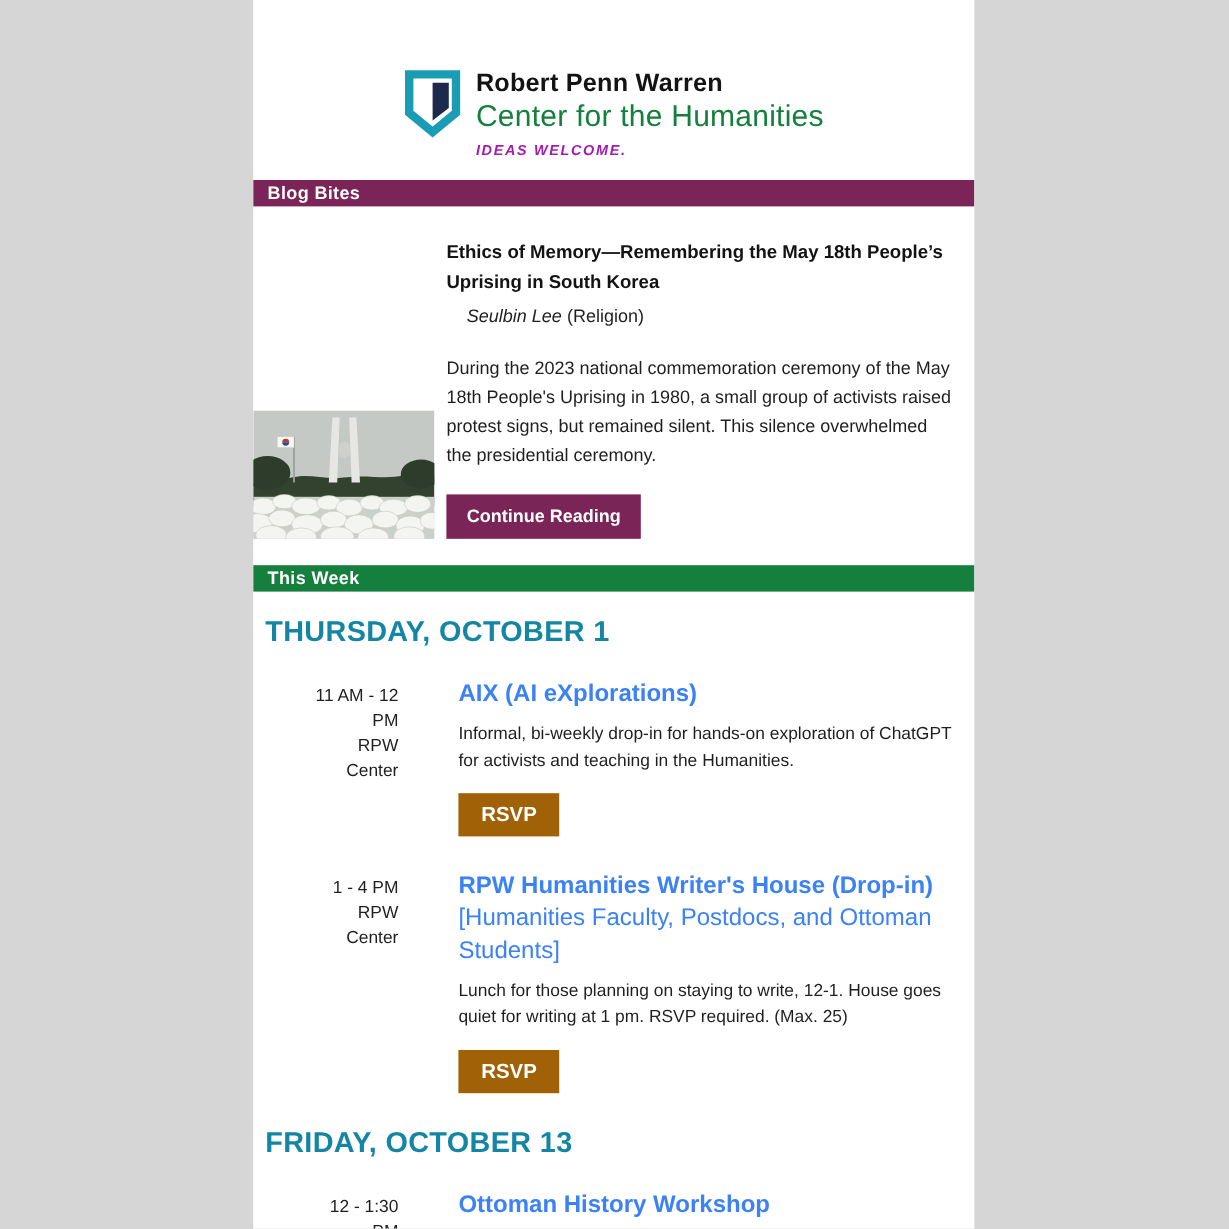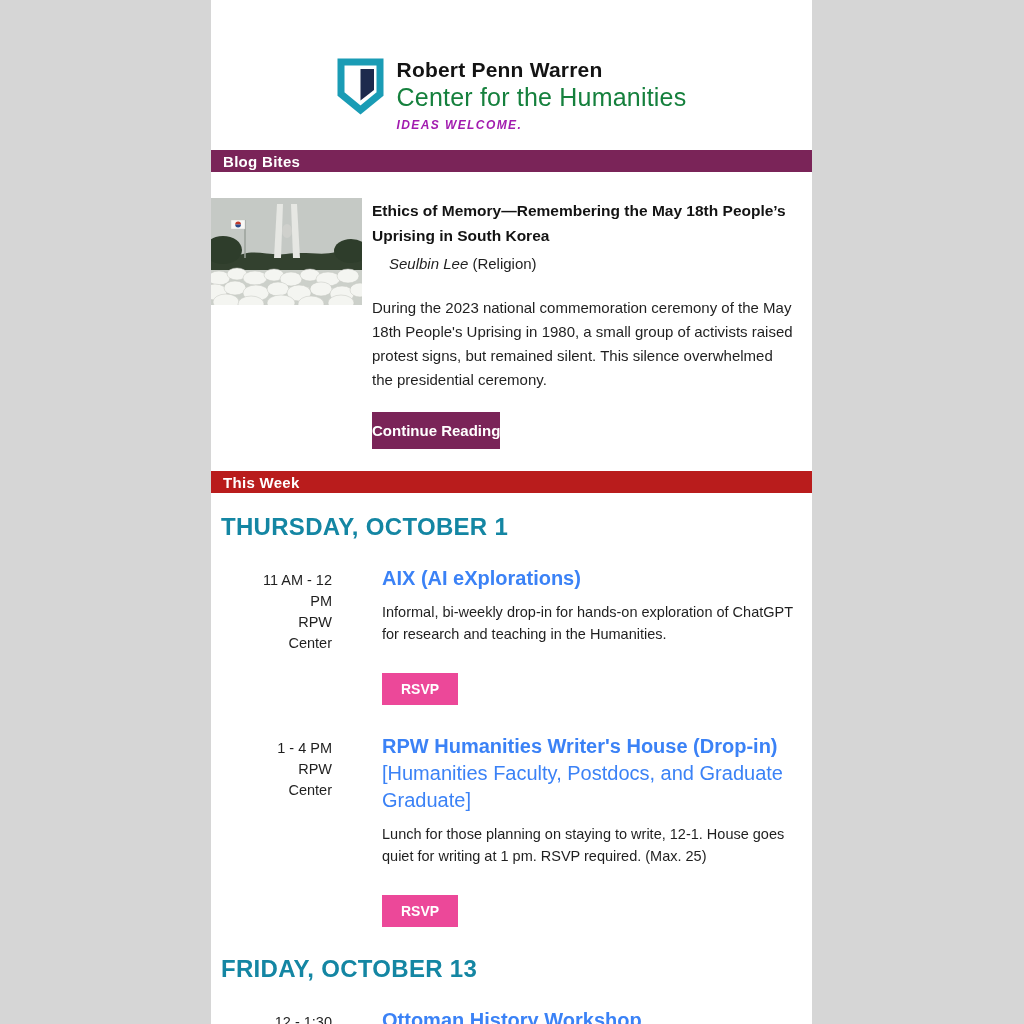--- a/index.html
+++ b/index.html
@@ -10,33 +10,33 @@
   
   .header { padding:58px 0 18px; display:flex; justify-content:center; }
   .logo-row { display:flex; align-items:flex-start; gap:13px; text-decoration:none; color:inherit; }
   .brand-line1 { font-size:21px; font-weight:bold; letter-spacing:.2px; color:#131313; }
   .brand-line2 { font-size:25px; font-weight:normal; letter-spacing:.2px; margin-top:1px; color:#15803d; }
   .tagline { font-size:12px; font-weight:bold; font-style:italic; color:#a21caf; letter-spacing:1.4px; margin-top:6px; }
 
   
   .section-banner { height:22px; display:flex; align-items:center; padding-left:12px; color:#fff; font-weight:bold; font-size:15px; letter-spacing:.3px; }
   .banner-purple { background:#7a2458; }
-  .banner-teal { background:#b91c1c; margin-top:22px; }
+  .banner-teal { background:#15803d; margin-top:22px; }
 
   
-  .blog-post { display:flex; padding:26px 15px 0 0; align-items:flex-start; }
+  .blog-post { display:flex; padding:26px 15px 0 0; align-items:flex-end; }
   .blog-image { flex:0 0 151px; height:107px; display:block; }
   .blog-content { margin-left:10px; flex:1; }
   .blog-title { font-size:15.5px; font-weight:bold; line-height:25px; color:#131313; }
   .blog-author { margin-top:7px; padding-left:17px; font-size:15px; }
   .blog-author .name { font-style:italic; }
   .blog-excerpt { margin-top:24px; font-size:15px; line-height:24px; }
   .btn { display:inline-block; border:none; color:#fff; font-weight:bold; font-family:inherit; cursor:pointer; text-decoration:none; }
-  .btn-continue { margin-top:20px; background:#7a2458; font-size:15px; padding:10px 0; }
-  .btn-rsvp { background:#ec4899; font-size:14px; padding:8px 19px;margin-top:12px; }
+  .btn-continue { margin-top:20px; background:#7a2458; font-size:15px; padding:10px 17px; }
+  .btn-rsvp { background:#a16207; font-size:17px; padding:8px 19px; }
 
   
   .events { padding:0 15px 40px 0; }
   .day-heading { color:#1486a3; font-size:24px; font-weight:bold; letter-spacing:.3px; margin:20px 0 24px 10px; }
   .event { display:flex; margin-bottom:28px; }
   .event-meta { flex:0 0 121px; text-align:right; font-size:14.5px; line-height:21px; padding-top:5px; color:#1f1f1f;padding-left:40px; }
   .event-body { margin-left:50px; flex:1; }
   .event-title { display:block; color:#3b82f6; font-size:20px; font-weight:bold; line-height:27px; margin-bottom:9px; text-decoration:none; }
   .event-title .title-note { font-weight:normal; }
   .event-desc { font-size:14.5px; line-height:22px; margin-bottom:16px; }
@@ -128,32 +128,32 @@
 
       <h2 class="day-heading">THURSDAY, OCTOBER 1</h2>
 
       <div class="event">
         <div class="event-meta">
           <div>11 AM - 12 PM</div>
           <div>RPW Center</div>
         </div>
         <div class="event-body">
           <a class="event-title">AIX (AI eXplorations)</a>
-          <p class="event-desc">Informal, bi-weekly drop-in for hands-on exploration of ChatGPT for research and teaching in the Humanities.</p>
+          <p class="event-desc">Informal, bi-weekly drop-in for hands-on exploration of ChatGPT for activists and teaching in the Humanities.</p>
           <a class="btn btn-rsvp">RSVP</a>
         </div>
       </div>
 
       <div class="event">
         <div class="event-meta">
           <div>1 - 4 PM</div>
           <div>RPW Center</div>
         </div>
         <div class="event-body">
-          <a class="event-title"><span>RPW Humanities Writer's House (Drop-in)</span> <span class="title-note">[Humanities Faculty, Postdocs, and Graduate Graduate]</span></a>
+          <a class="event-title"><span>RPW Humanities Writer's House (Drop-in)</span> <span class="title-note">[Humanities Faculty, Postdocs, and Ottoman Students]</span></a>
           <p class="event-desc">Lunch for those planning on staying to write, 12-1.  House goes quiet for writing at 1 pm. RSVP required. (Max. 25)</p>
           <a class="btn btn-rsvp">RSVP</a>
         </div>
       </div>
 
       <h2 class="day-heading">FRIDAY, OCTOBER 13</h2>
 
       <div class="event">
         <div class="event-meta">
           <div>12 - 1:30 PM</div>

